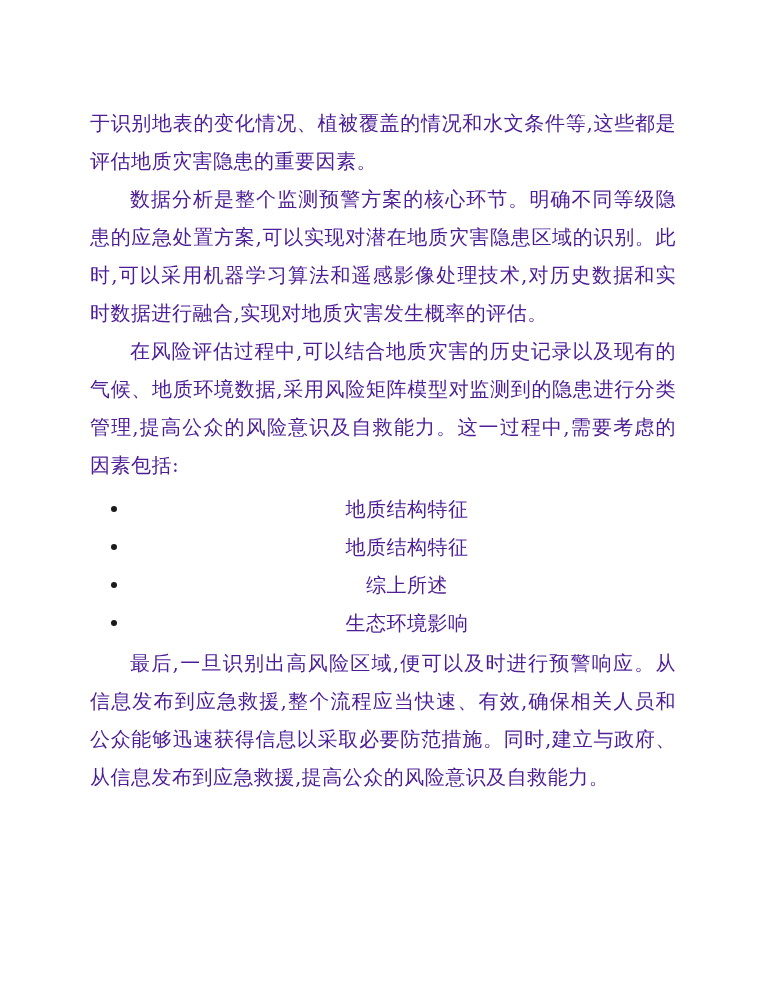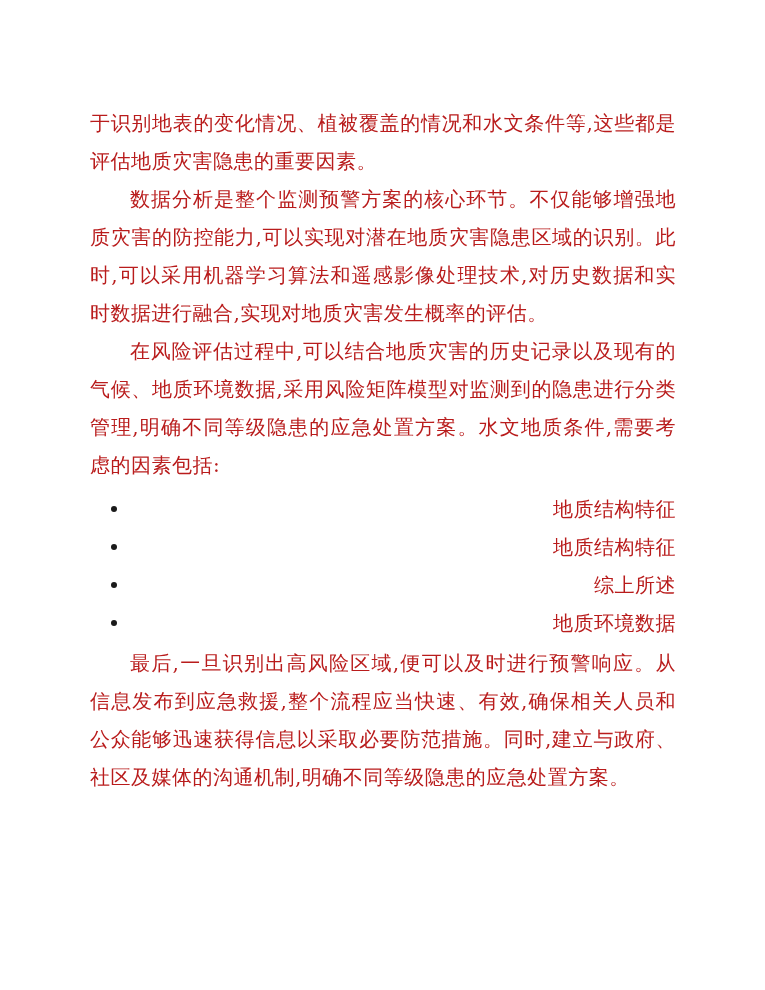--- a/index.html
+++ b/index.html
@@ -13,21 +13,21 @@
     height: 990px;
     background: #ffffff;
     overflow: hidden;
     font-family: "DejaVu Serif", "Liberation Serif", serif;
   }
   .content {
     position: absolute;
     left: 90px;
     top: 104px;
     width: 586px;
-    color: #b91c1c;
+    color: #4c1d95;
     font-size: 20px;
     line-height: 38px;
     text-align: justify;
     text-justify: inter-character;
     letter-spacing: 0.5px;
   }
   .para {
     margin: 0;
   }
   .para.indent {
@@ -35,41 +35,41 @@
   }
   .bullet-list {
     list-style: none;
     margin: 6px 0 2px 0;
     padding: 0;
   }
   .bullet-list li {
     position: relative;
     padding-left: 48px;
     line-height: 38px;
-    text-align: right;
+    text-align: center;
   }
   .bullet-dot {
     position: absolute;
     left: 21px;
     top: 16px;
     width: 6px;
     height: 6px;
     border-radius: 50%;
     background: #1a1a1a;
   }
 </style>
 </head>
 <body>
 
 <div class="page">
   <div class="content">
       <p class="para">于识别地表的变化情况、植被覆盖的情况和水文条件等,这些都是评估地质灾害隐患的重要因素。</p>
-      <p class="para indent">数据分析是整个监测预警方案的核心环节。不仅能够增强地质灾害的防控能力,可以实现对潜在地质灾害隐患区域的识别。此时,可以采用机器学习算法和遥感影像处理技术,对历史数据和实时数据进行融合,实现对地质灾害发生概率的评估。</p>
-      <p class="para indent">在风险评估过程中,可以结合地质灾害的历史记录以及现有的气候、地质环境数据,采用风险矩阵模型对监测到的隐患进行分类管理,明确不同等级隐患的应急处置方案。水文地质条件,需要考虑的因素包括:</p>
+      <p class="para indent">数据分析是整个监测预警方案的核心环节。明确不同等级隐患的应急处置方案,可以实现对潜在地质灾害隐患区域的识别。此时,可以采用机器学习算法和遥感影像处理技术,对历史数据和实时数据进行融合,实现对地质灾害发生概率的评估。</p>
+      <p class="para indent">在风险评估过程中,可以结合地质灾害的历史记录以及现有的气候、地质环境数据,采用风险矩阵模型对监测到的隐患进行分类管理,提高公众的风险意识及自救能力。这一过程中,需要考虑的因素包括:</p>
       <ul class="bullet-list">
         <li><span class="bullet-dot"></span><span>地质结构特征</span></li>
         <li><span class="bullet-dot"></span><span>地质结构特征</span></li>
         <li><span class="bullet-dot"></span><span>综上所述</span></li>
-        <li><span class="bullet-dot"></span><span>地质环境数据</span></li>
+        <li><span class="bullet-dot"></span><span>生态环境影响</span></li>
       </ul>
-      <p class="para indent">最后,一旦识别出高风险区域,便可以及时进行预警响应。从信息发布到应急救援,整个流程应当快速、有效,确保相关人员和公众能够迅速获得信息以采取必要防范措施。同时,建立与政府、社区及媒体的沟通机制,明确不同等级隐患的应急处置方案。</p>
+      <p class="para indent">最后,一旦识别出高风险区域,便可以及时进行预警响应。从信息发布到应急救援,整个流程应当快速、有效,确保相关人员和公众能够迅速获得信息以采取必要防范措施。同时,建立与政府、从信息发布到应急救援,提高公众的风险意识及自救能力。</p>
     </div>
 </div>
 
 </body></html>

